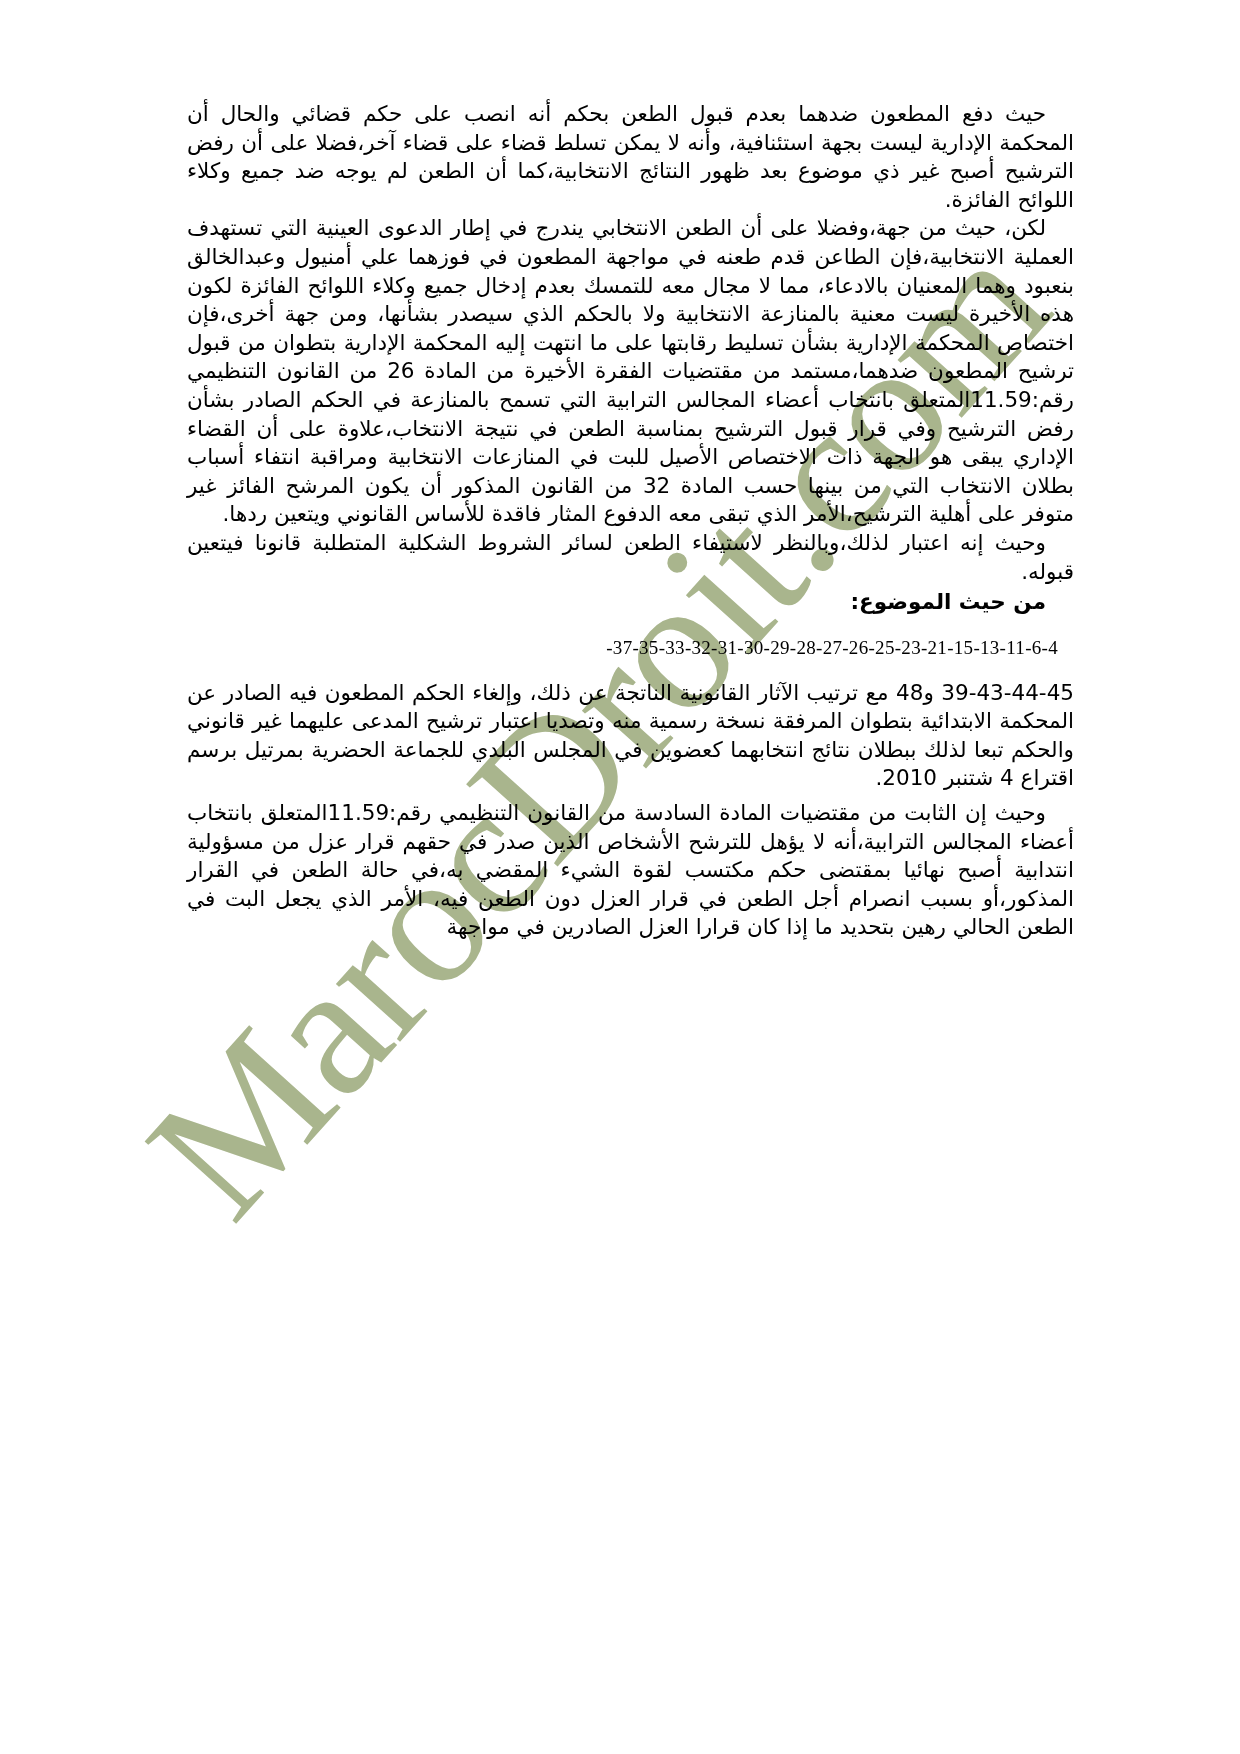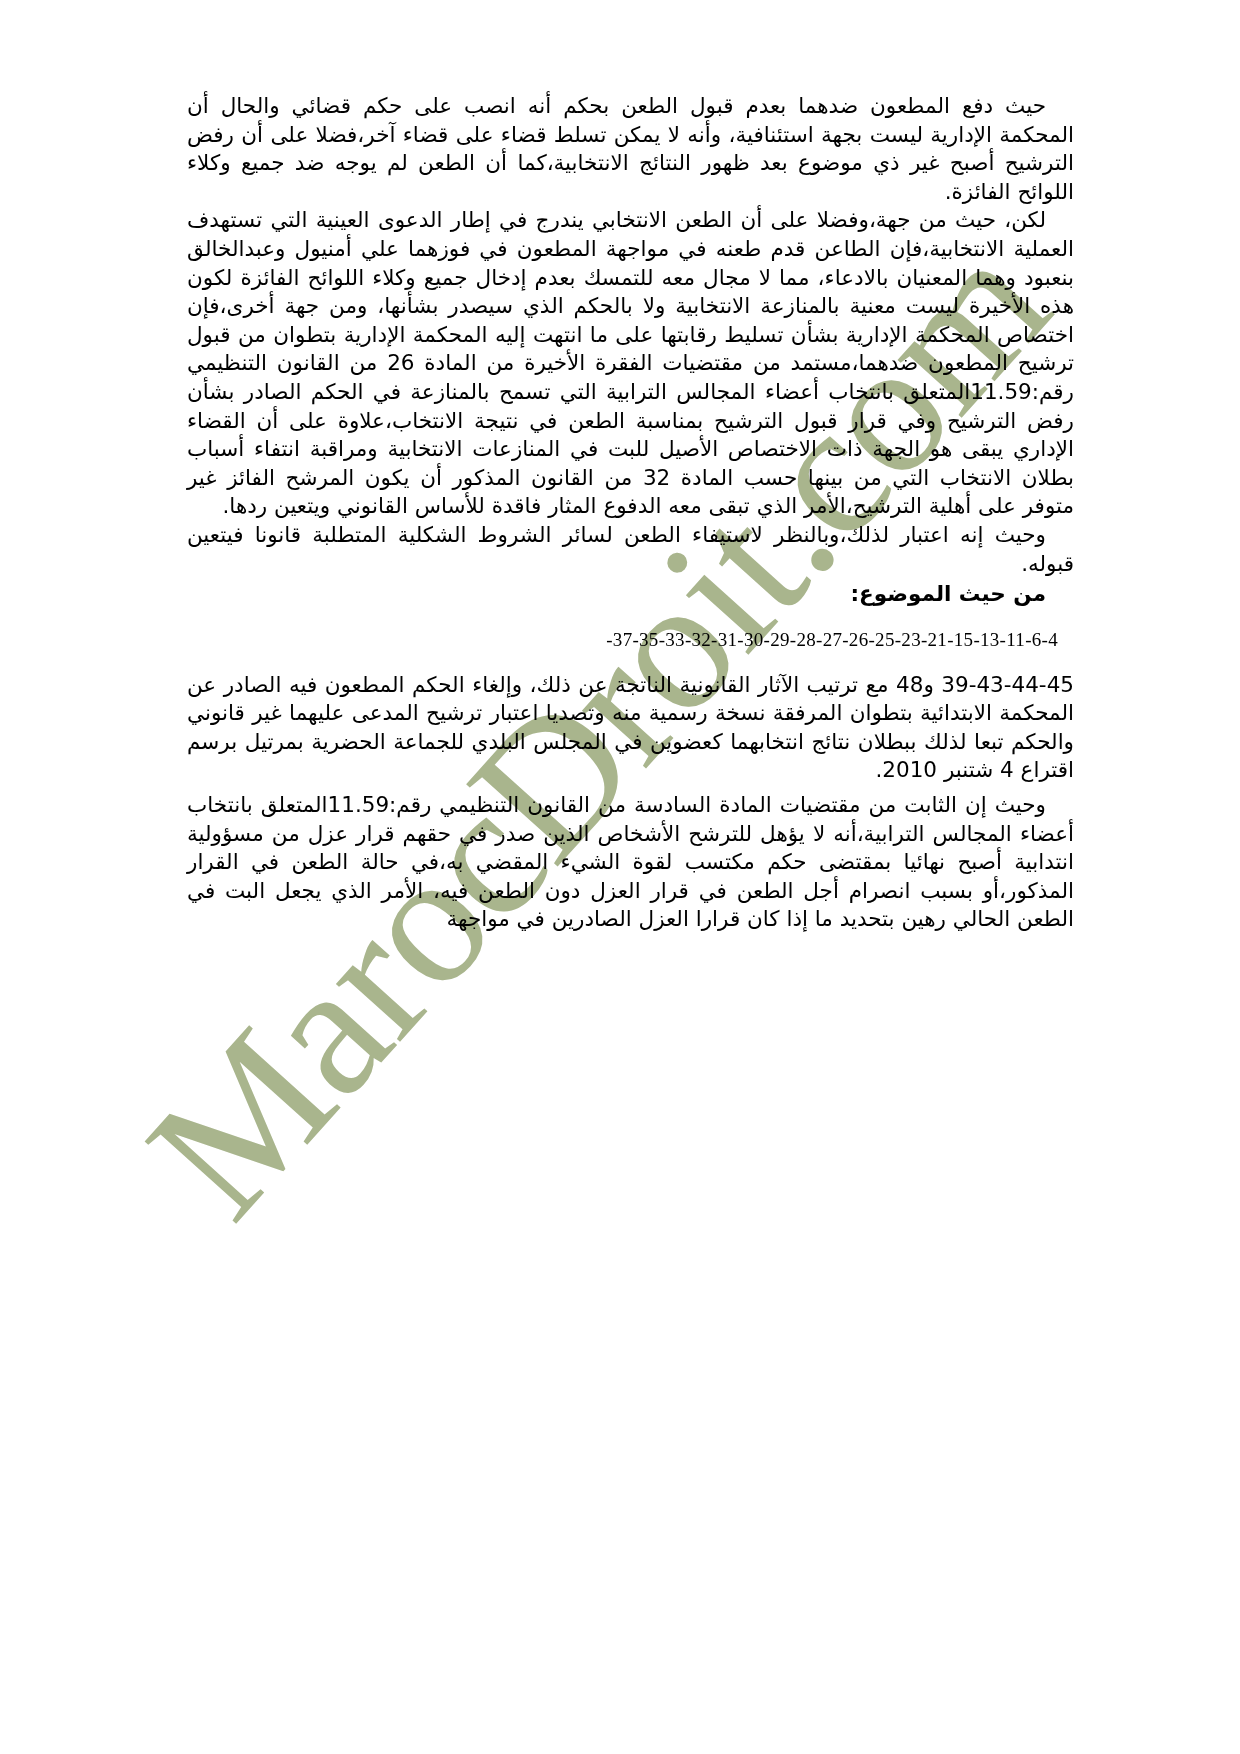--- a/index.html
+++ b/index.html
@@ -36,21 +36,21 @@
       transform: rotate(-48deg);
       transform-origin: 50% 50%;
       white-space: nowrap;
       z-index: 1;
       letter-spacing: -2px;
       pointer-events: none;
     }
     .text-block {
       position: absolute;
       left: 187px;
-      top: 92px;
+      top: 100px;
       width: 887px;
       direction: rtl;
       text-align: justify;
       text-align-last: right;
       font-family: "DejaVu Sans", "Liberation Sans", sans-serif;
       font-size: 21.5px;
       line-height: 28.6px;
       color: #000000;
       z-index: 2;
     }

